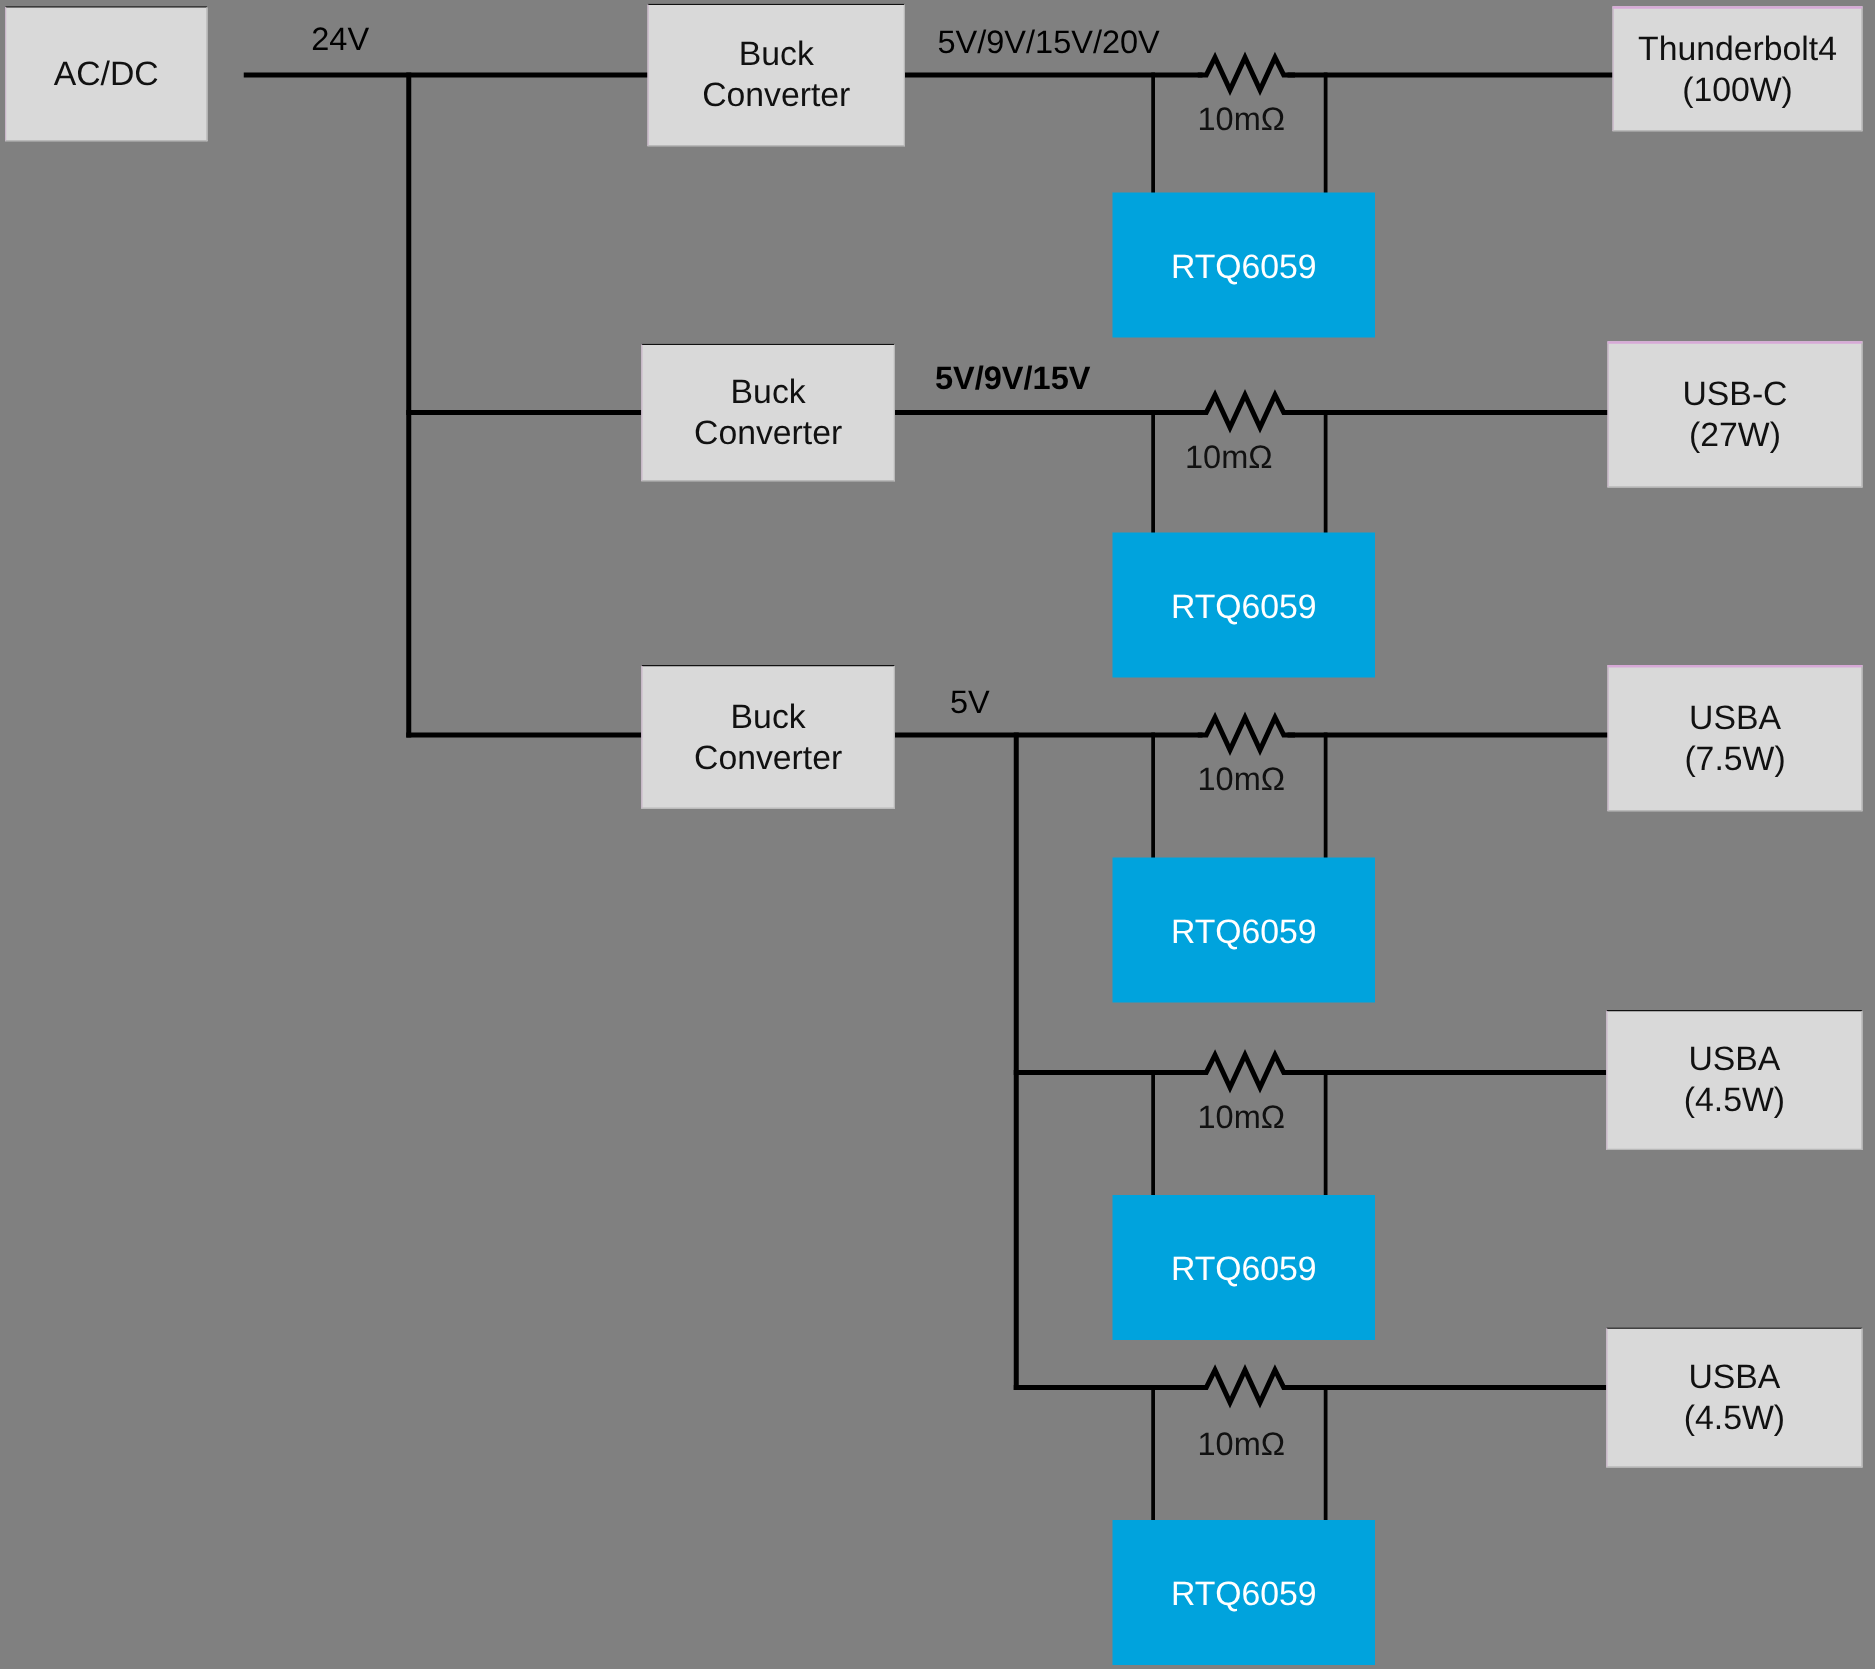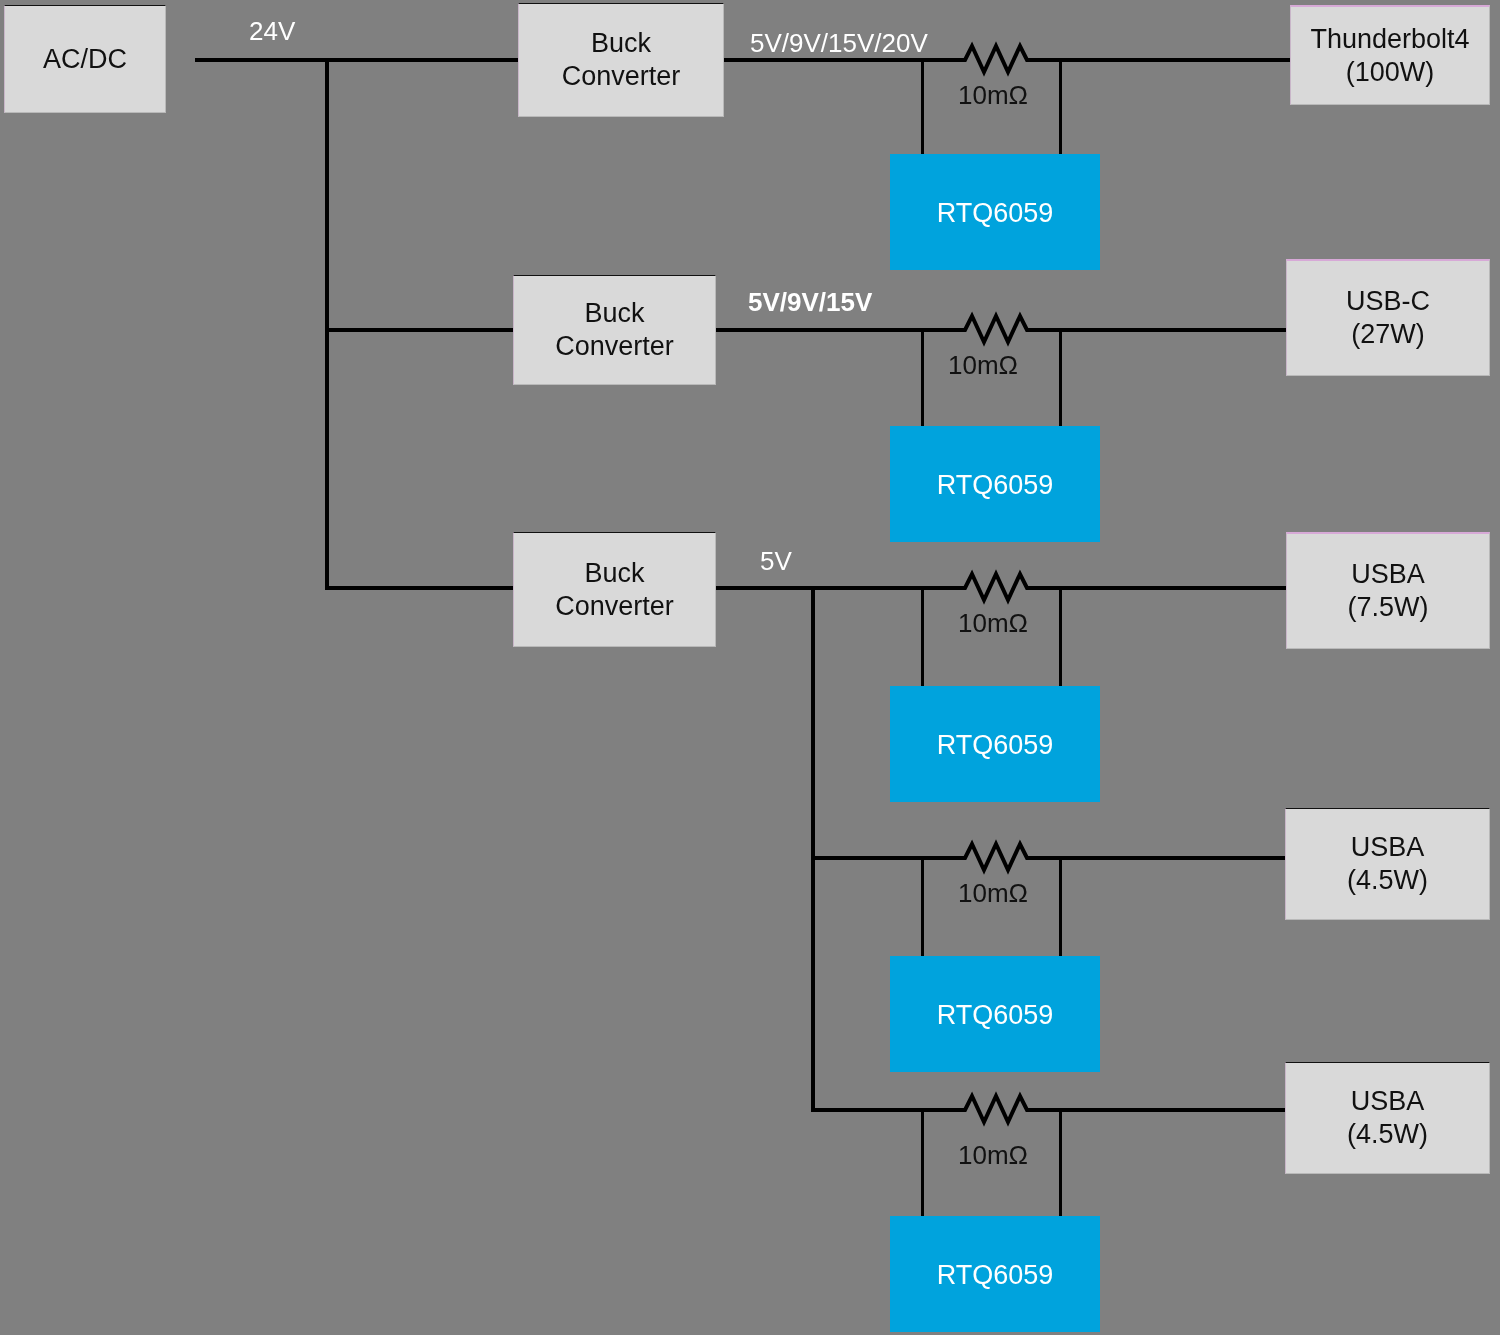--- a/index.html
+++ b/index.html
@@ -57,21 +57,21 @@
   }
   .wire-thin-v{
     position:absolute;
     background:#000000;
     width:3px;
   }
 
   
   .vlabel{
     position:absolute;
-    color:#ffffff;
+    color:#000000;
     font-size:26px;
     white-space:nowrap;
   }
   .rlabel{
     position:absolute;
     color:#111111;
     font-size:26px;
     white-space:nowrap;
   }
   .res-svg{
@@ -134,21 +134,21 @@
     <polyline points="0,22 7,22 14,8 26,34 38,8 50,34 62,8 69,22 78,22" fill="none" stroke="#000" stroke-width="4"></polyline>
   </svg>
 
   <div class="rlabel" style="left:958px; top:80px;">10mΩ</div>
   <div class="rlabel" style="left:948px; top:350px;">10mΩ</div>
   <div class="rlabel" style="left:958px; top:608px;">10mΩ</div>
   <div class="rlabel" style="left:958px; top:878px;">10mΩ</div>
   <div class="rlabel" style="left:958px; top:1140px;">10mΩ</div>
 
   <div class="vlabel" style="left:249px; top:16px;">24V</div>
-  <div class="vlabel" style="left:750px; top:28px;">5V/9V/15V/20V</div>
+  <div class="vlabel" style="left:750px; top:18px;">5V/9V/15V/20V</div>
   <div class="vlabel" style="left:748px; top:287px;font-weight:bold;">5V/9V/15V</div>
   <div class="vlabel" style="left:760px; top:546px;">5V</div>
 
   <div class="blk blk-gray" style="left:4px; top:5px; width:162px; height:108px;">
     <span class="lbl">AC/DC</span>
   </div>
 
   <div class="blk blk-gray" style="left:518px; top:3px; width:206px; height:114px;">
     <span>Buck</span>
     <span>Converter</span>
@@ -175,21 +175,21 @@
     <span class="lbl">RTQ6059</span>
   </div>
   <div class="blk blk-blue" style="left:890px; top:1216px; width:210px; height:116px;">
     <span class="lbl">RTQ6059</span>
   </div>
 
   <div class="blk blk-gray pinktop" style="left:1290px; top:5px; width:200px; height:100px;">
     <span>Thunderbolt4</span>
     <span>(100W)</span>
   </div>
-  <div class="blk blk-gray pinktop" style="left:1286px; top:259px; width:204px; height:117px;">
+  <div class="blk blk-gray pinktop" style="left:1286px; top:273px; width:204px; height:117px;">
     <span>USB-C</span>
     <span>(27W)</span>
   </div>
   <div class="blk blk-gray pinktop" style="left:1286px; top:532px; width:204px; height:117px;">
     <span>USBA</span>
     <span>(7.5W)</span>
   </div>
   <div class="blk blk-gray" style="left:1285px; top:808px; width:205px; height:112px;">
     <span>USBA</span>
     <span>(4.5W)</span>

